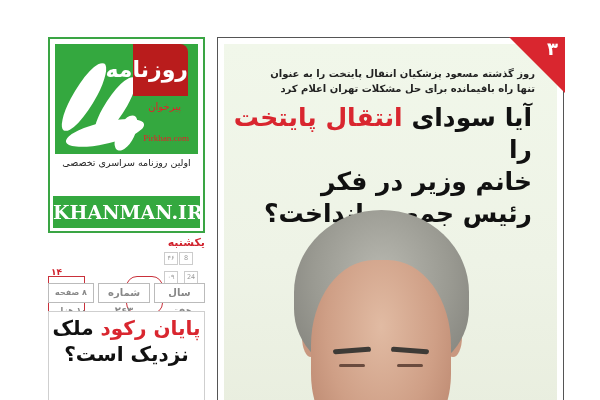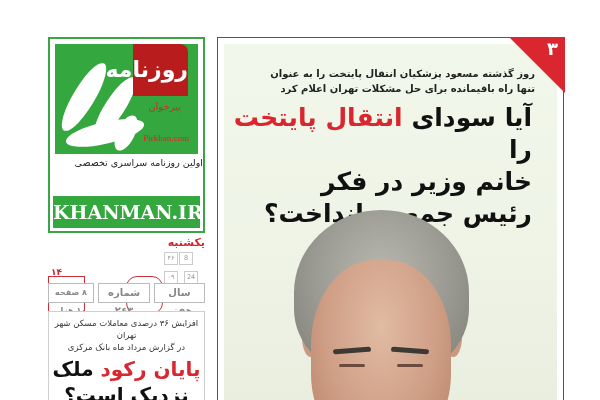--- a/index.html
+++ b/index.html
@@ -30,21 +30,21 @@
     position: absolute; right: 22px; top: 62px; color: #e3212a; font-size: 10px;
     direction: rtl;
     text-align: center;
   }
   .watermark-en {
     position: absolute; right: 14px; top: 78px; color: #e3212a; font-size: 9px;
     font-family: Liberation Serif, serif;
     margin-top: 16px;
   }
   .tagline-1 {
-    position: absolute; left: 0; right: 0; top: 118px; 
+    position: absolute; left: 0; right: 0; top: 118px; text-align: center;
     font-size: 9.5px; color: #222; direction: rtl;
   }
   .tagline-2 {
     position: absolute; left: 0; right: 0; top: 131px; text-align: center;
     font-size: 10px; font-weight: bold; color: #111; direction: rtl;
   }
   .site-bar {
     position: absolute; left: 3px; right: 3px; bottom: 3px; height: 32px;
     background: #34a83f; color: #fff; 
     font-family: "DejaVu Serif", serif; font-weight: bold; font-size: 19px; line-height: 32px;
@@ -158,24 +158,20 @@
   </div>
 </div>
 
 <div class="issue-strip">
   <div class="issue-box" style="left:0;width:46px;font-size:8px;">۸ صفحه ۱۰ هزار تومان</div>
   <div class="issue-box" style="left:50px;width:52px;">شماره ۲۶۳</div>
   <div class="issue-box" style="left:106px;width:51px;">سال هفتم</div>
 </div>
 
 <div class="teaser">
-  <div class="teaser-kicker">
-    <div>افزایش ۳۶ درصدی معاملات مسکن شهر تهران</div>
-    <div>در گزارش مرداد ماه بانک مرکزی</div>
-  </div>
   <div class="teaser-title">
     <div><span class="red">پایان رکود</span> <span>ملک</span></div>
     <div>نزدیک است؟</div>
   </div>
 </div>
 
 <div class="story">
   <div class="story-inner">
     <div class="story-kicker">
       <div>روز گذشته مسعود پزشکیان انتقال پایتخت را به عنوان</div>

